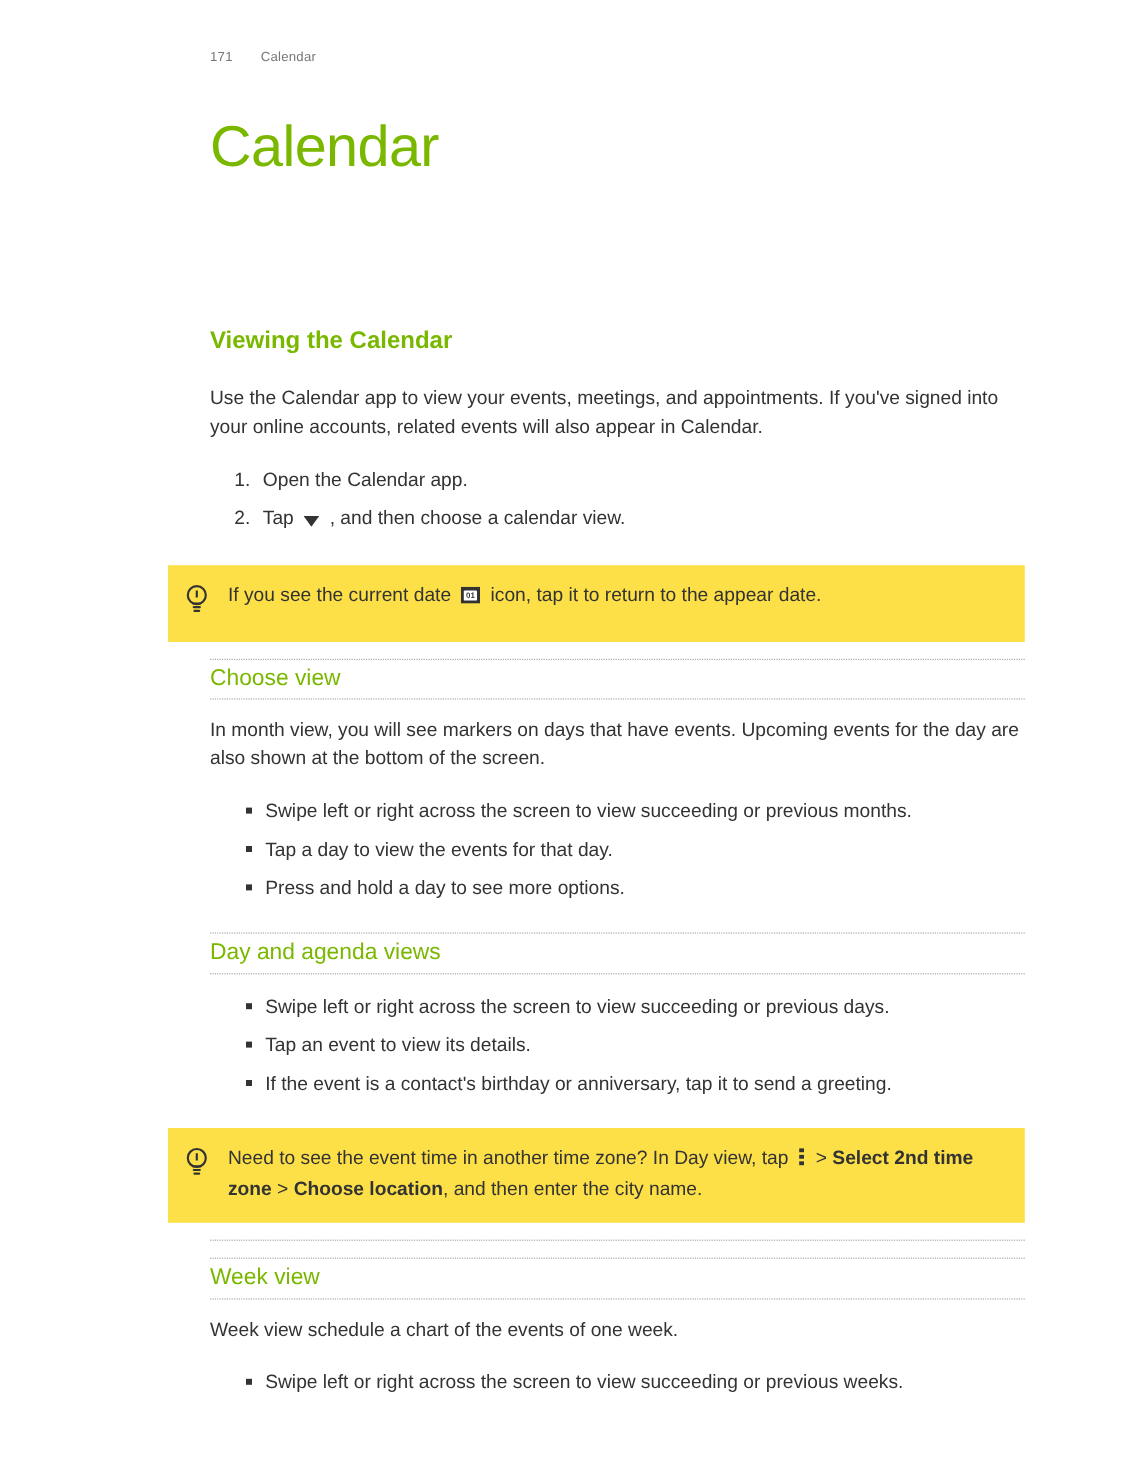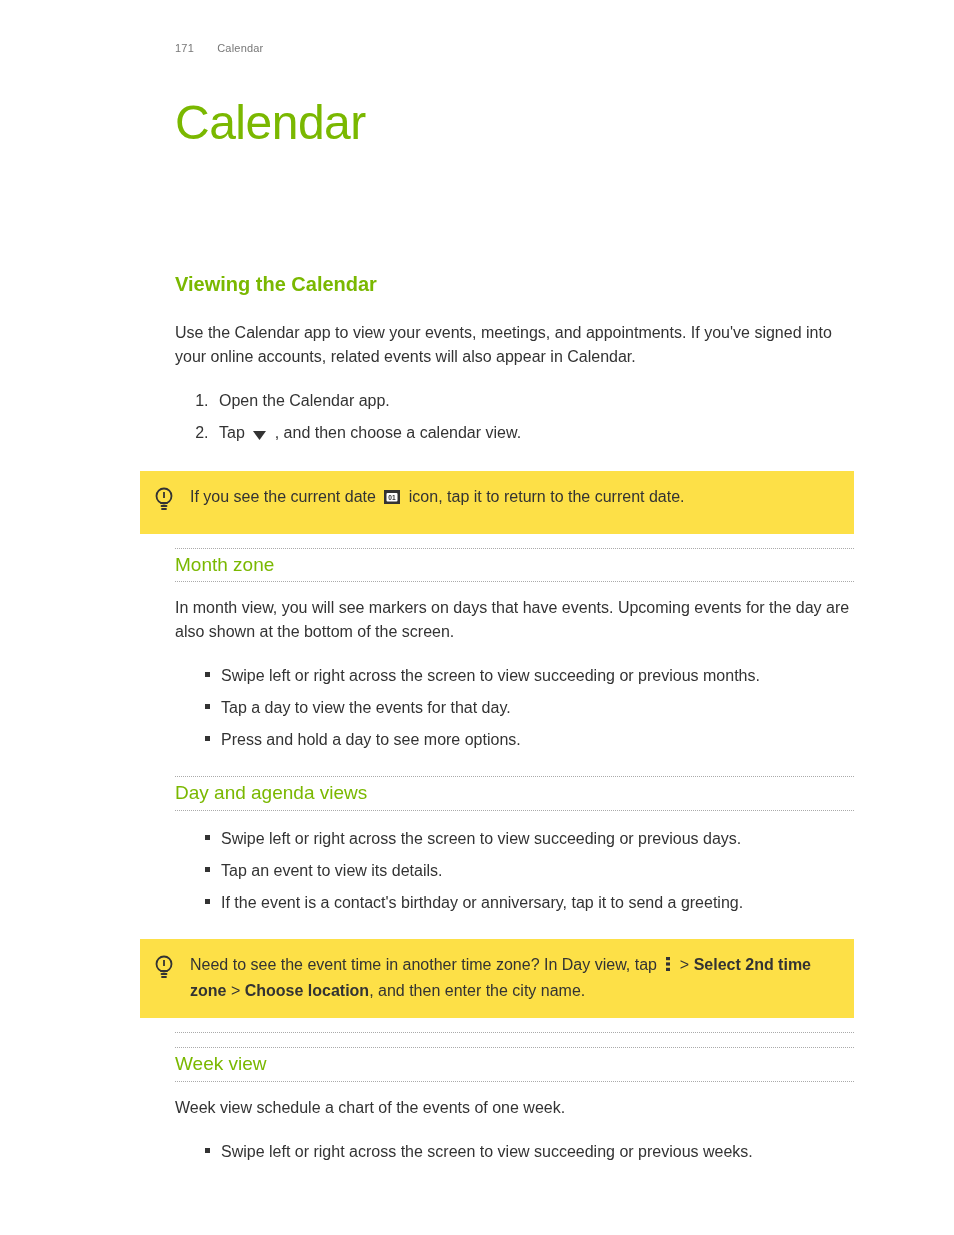--- a/index.html
+++ b/index.html
@@ -128,27 +128,27 @@
   </div>
   <div class="tip-text">
     <span>If you see the current date </span>
     <span class="inline-icon">
       <svg width="16" height="14" viewBox="0 0 16 14">
         <rect x="0" y="0" width="16" height="14" fill="#333"></rect>
         <rect x="2.5" y="3" width="11" height="8.5" rx="1" fill="#fff"></rect>
         <text x="8" y="9.6" text-anchor="middle" font-size="6.6" font-family="Arial" font-weight="bold" fill="#333">01</text>
       </svg>
     </span>
-    <span> icon, tap it to return to the current date.</span>
+    <span> icon, tap it to return to the appear date.</span>
   </div>
 </div>
 
 <div class="subsection">
   <div class="dotted-wrap">
-    <h3 class="subhead">Month zone</h3>
+    <h3 class="subhead">Choose view</h3>
   </div>
   <p class="body">In month view, you will see markers on days that have events. Upcoming events for the day are also shown at the bottom of the screen.</p>
   <ul class="bullets">
     <li><span>Swipe left or right across the screen to view succeeding or previous months.</span></li>
     <li><span>Tap a day to view the events for that day.</span></li>
     <li><span>Press and hold a day to see more options.</span></li>
   </ul>
 </div>
 
 <div class="subsection">

